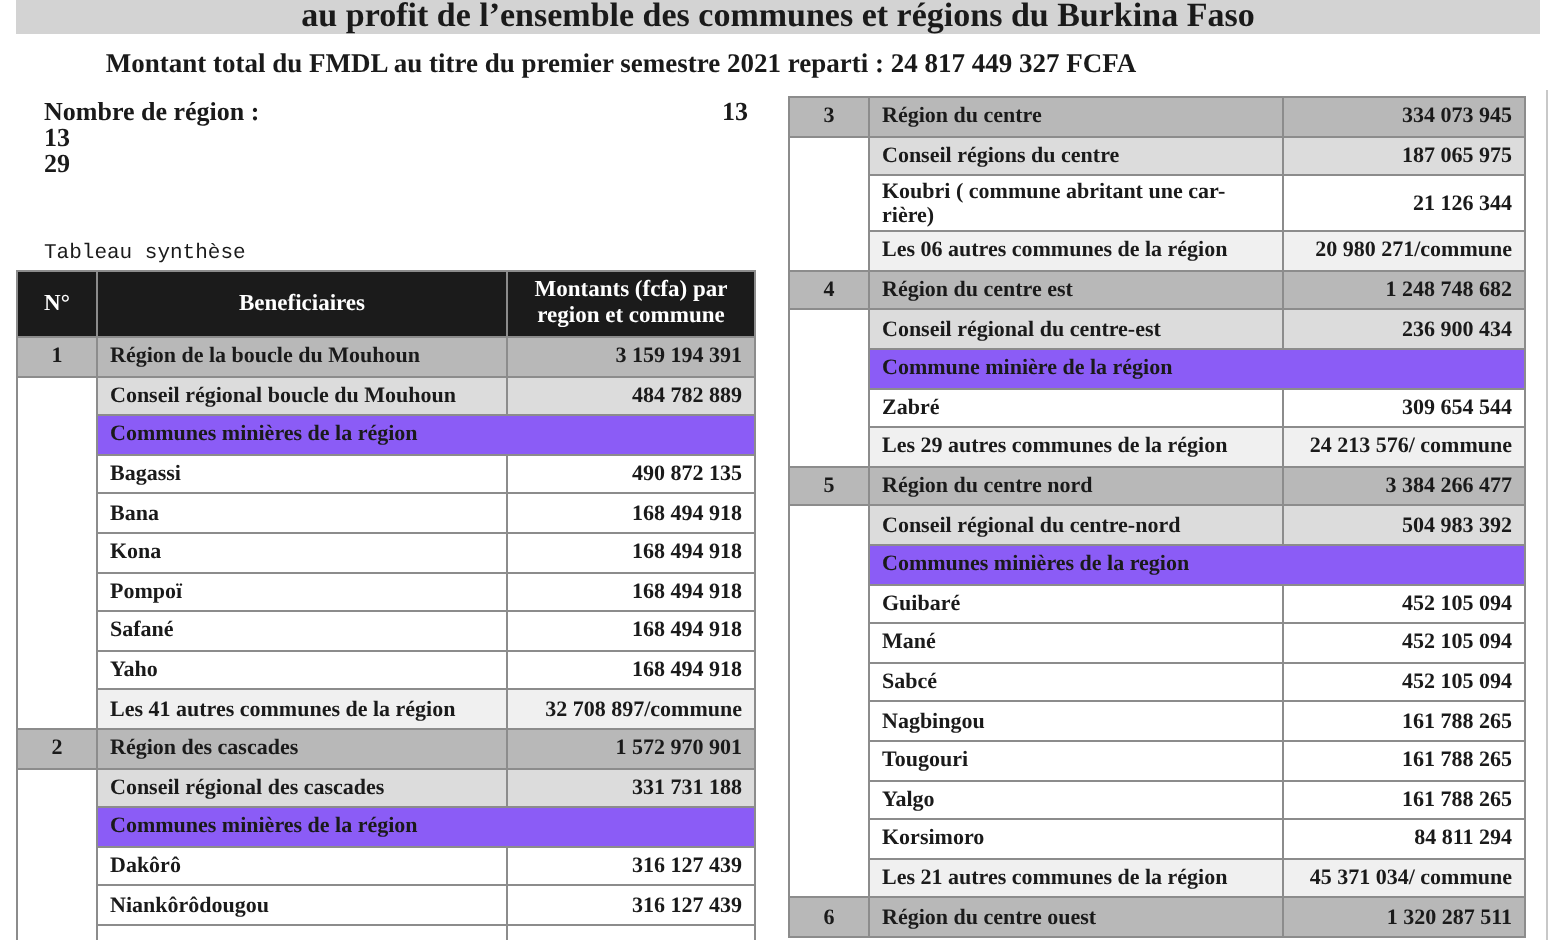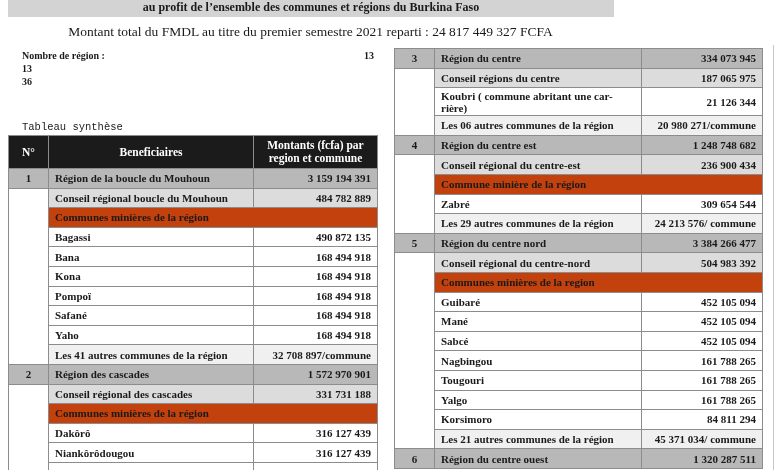--- a/index.html
+++ b/index.html
@@ -1,33 +1,33 @@
 <!DOCTYPE html>
 <html><head>
 <meta charset="utf-8">
 <style>
   * { box-sizing: border-box; margin: 0; padding: 0; }
   html, body { width: 780px; height: 470px; overflow: hidden; background: #ffffff; }
   body { position: relative; font-family: "Liberation Serif", "DejaVu Serif", serif; color: #1a1a1a; }
-  .banner { position: absolute; left: 8px; top: 0; width: 606px; height: 17px; background: #d3d3d3;
-            text-align: center; font-weight: bold; font-size: 12px; line-height: 15px; }
+  .banner { position: absolute; left: 8px; top: 0; width: 762px; height: 17px; background: #d3d3d3;
+            text-align: center; font-weight: bold; font-size: 17px; line-height: 15px; }
   .subtitle { position: absolute; left: 0; top: 23px; width: 621px; text-align: center;
-              font-weight: normal; font-size: 13.5px; line-height: 18px; }
-  .stats { position: absolute; left: 22px; top: 49px; width: 352px; font-size: 10px; line-height: 13px; }
+              font-weight: bold; font-size: 13.5px; line-height: 18px; }
+  .stats { position: absolute; left: 22px; top: 49px; width: 352px; font-size: 13px; line-height: 13px; }
   .stat-row { display: flex; justify-content: space-between; font-weight: bold; }
   .caption { position: absolute; left: 22px; top: 121px; font-size: 10.5px; }
   table { position: absolute; border-collapse: collapse; font-size: 11px; font-weight: bold; table-layout: fixed; }
   td, th { border: 1px solid #8c8c8c; padding: 0 6px; height: 19.6px; line-height: 12px; vertical-align: middle; }
   th { background: #1b1b1b; color: #ffffff; font-size: 11.5px; }
   .num { text-align: center; }
   .amt { text-align: right; }
   tr.region td { background: #b8b8b8; }
   tr.region td.numcell { background: #b8b8b8; }
   tr.conseil td.lbl, tr.conseil td.amt { background: #dcdcdc; }
-  tr.subhead td.lbl { background: #c2410c; }
+  tr.subhead td.lbl { background: #8b5cf6; }
   tr.autres td.lbl, tr.autres td.amt { background: #f0f0f0; }
   td.blank { background: #ffffff; border-top: none; border-bottom: none; }
   tr.region td.numcell { border-bottom: 1px solid #8c8c8c; }
   #left-table { left: 8px; top: 135px; width: 369px; }
   #right-table { left: 394px; top: 48px; width: 368px; }
   .right-edge { position: absolute; left: 773px; top: 45px; width: 1px; height: 425px; background: #c8c8c8; }
 </style>
 </head>
 <body>
 
@@ -39,21 +39,21 @@
 
 <div class="stats">
   <div class="stat-row">
     <span>Nombre de région :</span>
     <span>13</span>
   </div>
   <div class="stat-row">
     <span>13</span>
   </div>
   <div class="stat-row">
-    <span>36</span>
+    <span>29</span>
   </div>
 </div>
 
 <div class="caption" style="font-weight:normal;font-family:Liberation Mono, monospace;">Tableau synthèse</div>
 
 <table id="left-table">
   <colgroup>
       <col style="width:40px">
       <col style="width:205px">
       <col style="width:124px">

